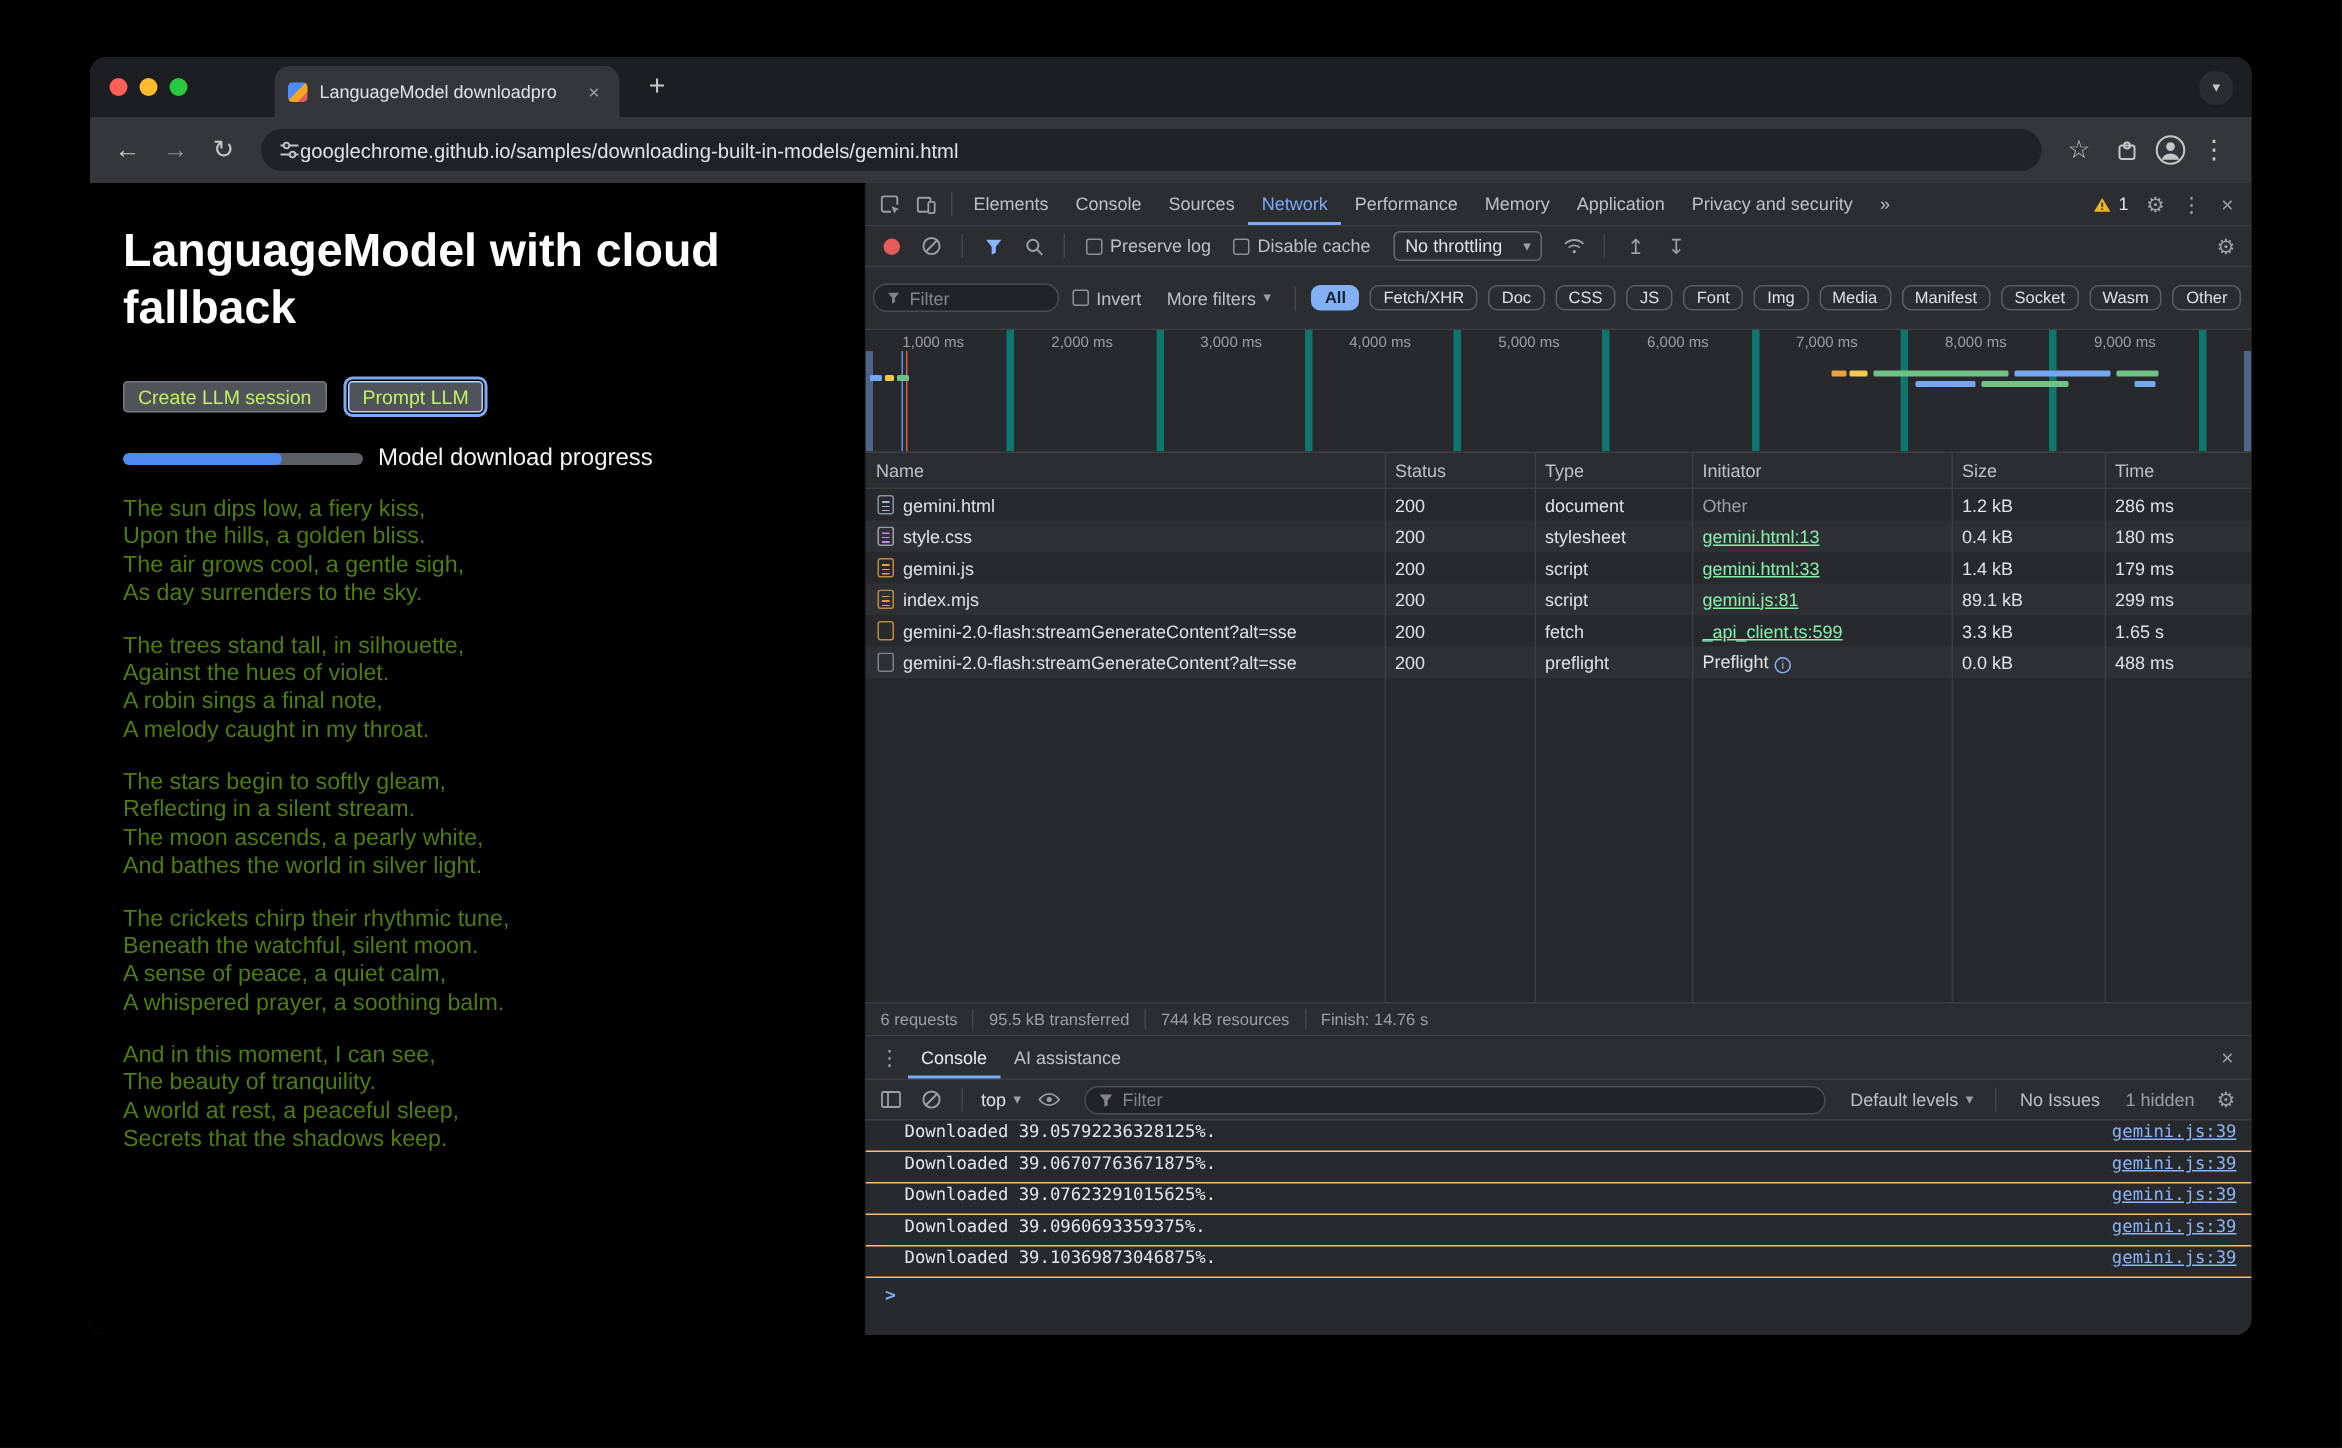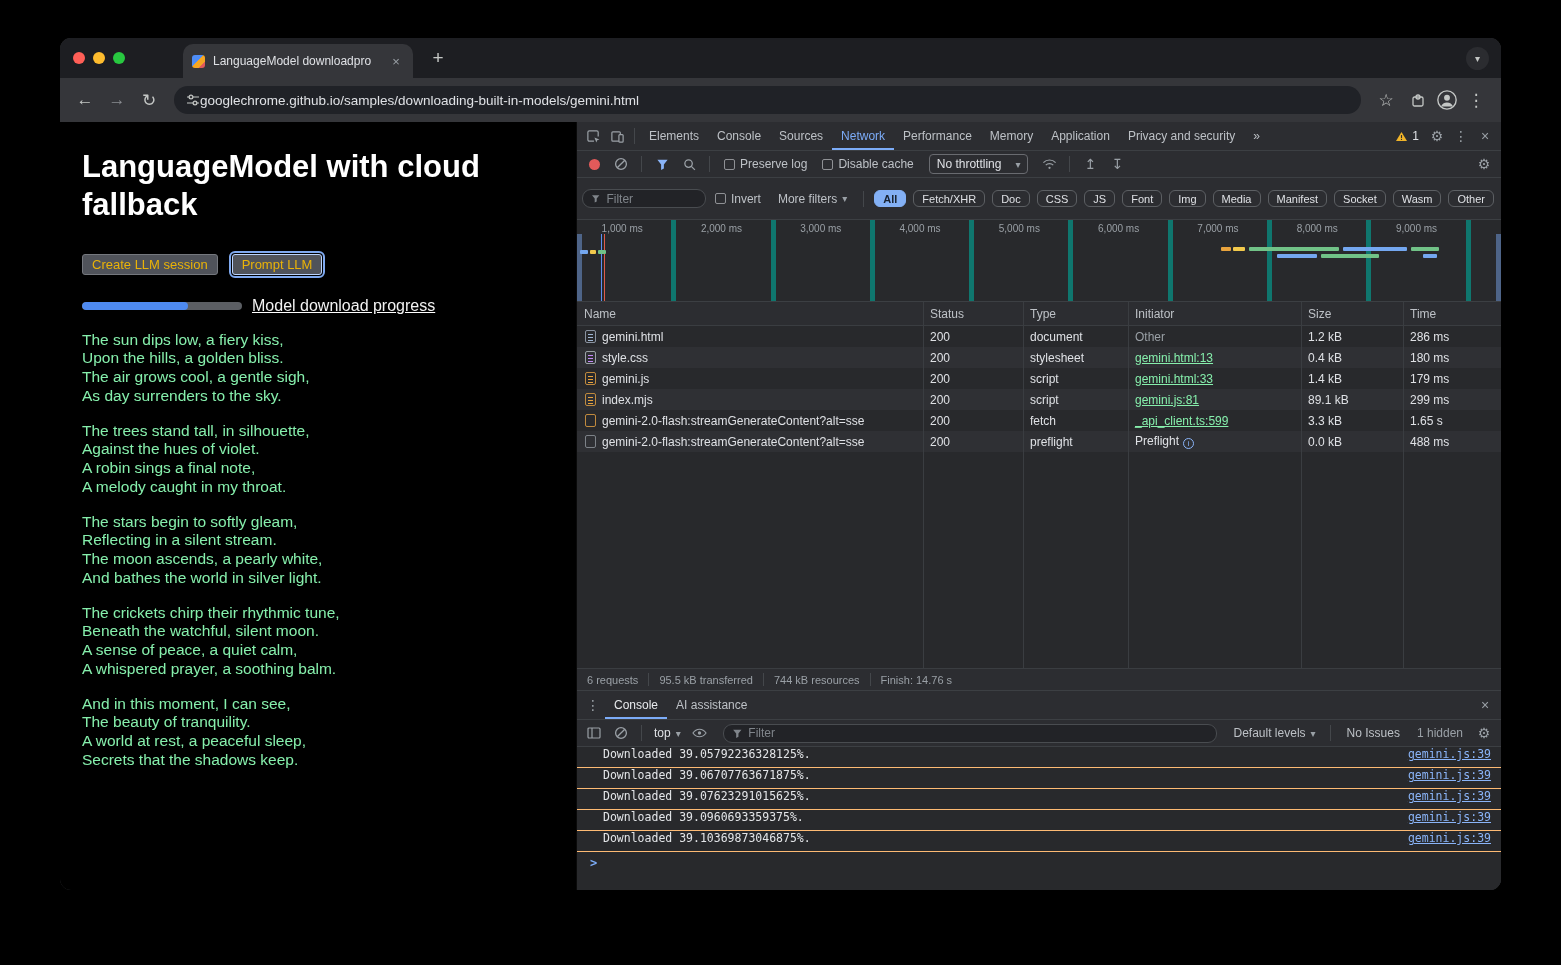--- a/index.html
+++ b/index.html
@@ -33,28 +33,28 @@
   .urlbar{flex:1;height:28px;background:#202227;border-radius:14px;display:flex;align-items:center;
     margin:0 8px;padding:0 12px;gap:0;min-width:0;}
   .url-text{font-size:13.5px;color:#dfe1e5;white-space:nowrap;overflow:hidden;}
   .avatar{width:24px;height:24px;border-radius:50%;overflow:hidden;display:flex;align-items:center;justify-content:center;}
 
   
   .content{flex:1;display:flex;min-height:0;}
   .page{width:516px;flex:0 0 516px;background:#000;color:#fff;padding:24px 22px;overflow:hidden;}
   .page h1{font-size:31px;font-weight:700;line-height:1.22;max-width:450px;margin:2px 0 30px;}
   .btnrow{display:flex;gap:14px;margin-bottom:22px;}
-  .btn{background:#50535a;border:1px solid #75787e;border-radius:3px;color:#eab308;
+  .btn{background:#50535a;border:1px solid #75787e;border-radius:3px;color:#bef264;
     font-size:13px;padding:2px 9px;font-family:inherit;cursor:default;}
   .btn.focused{border-color:#b9d3ff;outline:2px solid #7fa9ef;outline-offset:1px;}
-  .progrow{display:flex;align-items:center;gap:10px;margin-bottom:2px;text-decoration:underline;}
+  .progrow{display:flex;align-items:center;gap:10px;margin-bottom:2px;}
   .pbar{width:160px;height:8px;background:#5b5e63;border-radius:4px;overflow:hidden;}
   .pfill{height:100%;background:#4e8af0;border-radius:4px;}
   .proglabel{font-size:16px;color:#f2f2f2;}
-  .stanza{margin:16px 0;font-size:15.5px;line-height:1.21;color:#86efac;}
+  .stanza{margin:16px 0;font-size:15.5px;line-height:1.21;color:#4d7c0f;}
 
   
   .devtools{flex:1;min-width:0;background:#28292c;color:#dfe1e5;display:flex;flex-direction:column;
     font-size:12px;border-left:1px solid #0a0a0a;}
   .vdiv{width:1px;height:16px;background:#44474b;margin:0 5px;flex:0 0 auto;}
   .spacer{flex:1;}
   .ticon{width:24px;height:24px;display:flex;align-items:center;justify-content:center;
     color:#9aa0a6;flex:0 0 auto;font-size:14px;border-radius:3px;}
   .ticon.blue{color:#8ab4f8;}
 

